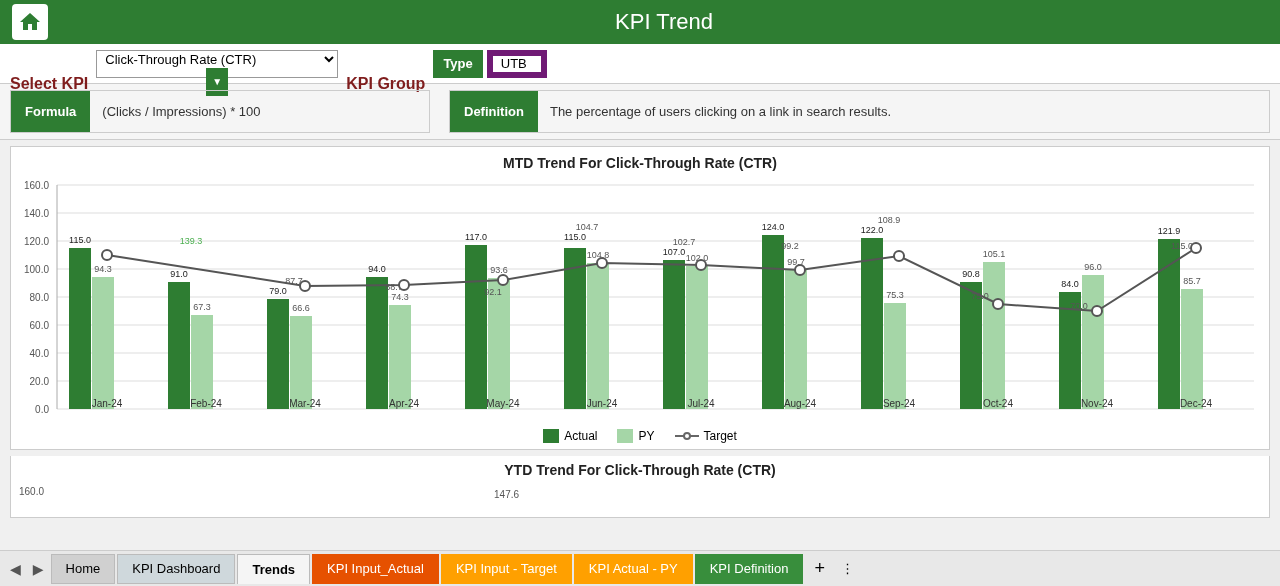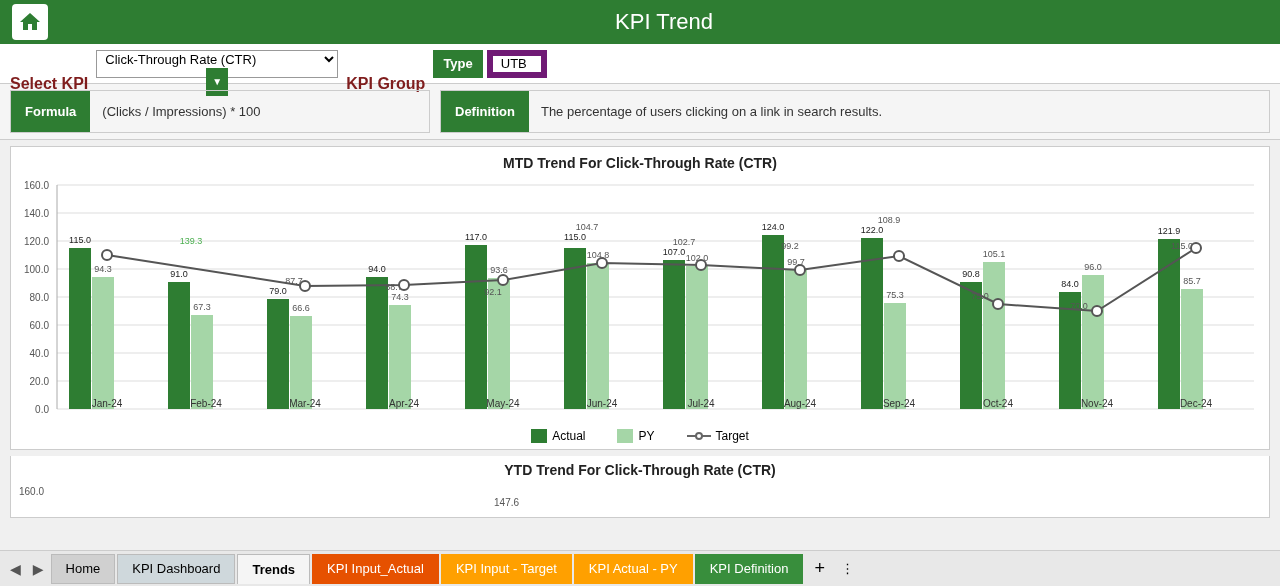--- a/index.html
+++ b/index.html
@@ -17,33 +17,33 @@
     .toolbar-select { border: none; outline: none; font-size: 13px; padding: 0 4px; height: 100%; background: white; min-width: 240px; }
     .toolbar-dropdown-arrow { background: #2e7d32; color: white; width: 22px; height: 28px; display: flex; align-items: center; justify-content: center; font-size: 10px; cursor: pointer; flex-shrink: 0; }
     .toolbar-field { display: flex; align-items: center; gap: 4px; }
     .toolbar-value { border: 1px solid #999; background: white; height: 28px; display: flex; align-items: center; padding: 0 8px; font-size: 13px; min-width: 80px; }
     .toolbar-kpi-group-val { min-width: 160px; }
     .toolbar-unit-val { min-width: 60px; }
     .toolbar-type-label { background: #2e7d32; color: white; font-weight: bold; height: 28px; display: flex; align-items: center; padding: 0 10px; }
     .toolbar-type-val { border: 6px solid #701a75; background: white; height: 28px; display: flex; align-items: center; padding: 0 8px; font-size: 13px; min-width: 60px; }
 
     
-    .info-row { display: flex; align-items: stretch; padding: 6px 10px; gap: 10px; background: #f5f5f5; border-bottom: 1px solid #ccc; height: 56px; }
+    .info-row { display: flex; align-items: stretch; padding: 6px 10px; gap: 19px; background: #f5f5f5; border-bottom: 1px solid #ccc; height: 56px; }
     .info-box { display: flex; align-items: center; border: 1px solid #ccc; flex: 1; }
     .info-box-label { background: #2e7d32; color: white; font-weight: bold; padding: 0 14px; height: 100%; display: flex; align-items: center; font-size: 13px; white-space: nowrap; }
     .info-box-content { padding: 0 12px; font-size: 13px; color: #333; }
 
     
     .chart-container { background: white; margin: 6px 10px; border: 1px solid #ccc; padding: 8px 8px 6px; }
     .chart-title { text-align: center; font-size: 14px; font-weight: bold; margin-bottom: 4px; color: #222; }
     .chart-wrap { position: relative; }
     svg.chart { display: block; }
 
     
-    .legend { display: flex; justify-content: center; gap: 32px; margin-top: 4px; font-size: 12px; align-items: center; }
+    .legend { display: flex; justify-content: center; gap: 20px; margin-top: 4px; font-size: 12px; align-items: center; }
     .legend-item { display: flex; align-items: center; gap: 5px; }
     .legend-box { width: 16px; height: 14px; }
     .legend-line { width: 24px; height: 2px; background: #666; position: relative; }
     .legend-dot { width: 8px; height: 8px; border-radius: 50%; background: white; border: 2px solid #666; position: absolute; top: -3px; left: 8px; }
 
     
     .chart-container-bottom { background: white; margin: 0 10px 0; border: 1px solid #ccc; border-top: none; padding: 6px 8px 4px; height: 62px; }
 
     
     .tab-bar { display: flex; align-items: center; background: #e8e8e8; border-top: 1px solid #ccc; height: 36px; padding: 0 4px; position: absolute; bottom: 0; left: 0; right: 0; }
@@ -240,21 +240,21 @@
         </div>
       </div>
     </div>
   </div>
 
   <div class="chart-container-bottom">
     <div class="chart-title">YTD Trend For Click-Through Rate (CTR)</div>
     <div style="display:flex; align-items:flex-start; padding-top:2px;">
       <span style="font-size:10px; color:#555; margin-top:2px;">160.0</span>
       <div style="margin-left:30px; position:relative; flex:1; height:30px;">
-        <span style="position:absolute; top:13px; left:420px; font-size:10px; color:#555;">147.6</span>
+        <span style="position:absolute; top:5px; left:420px; font-size:10px; color:#555;">147.6</span>
       </div>
     </div>
   </div>
 
   <div class="tab-bar">
     <button class="tab-prev">◀</button>
     <button class="tab-next">▶</button>
     <div class="tab">
       <span>Home</span>
     </div>

